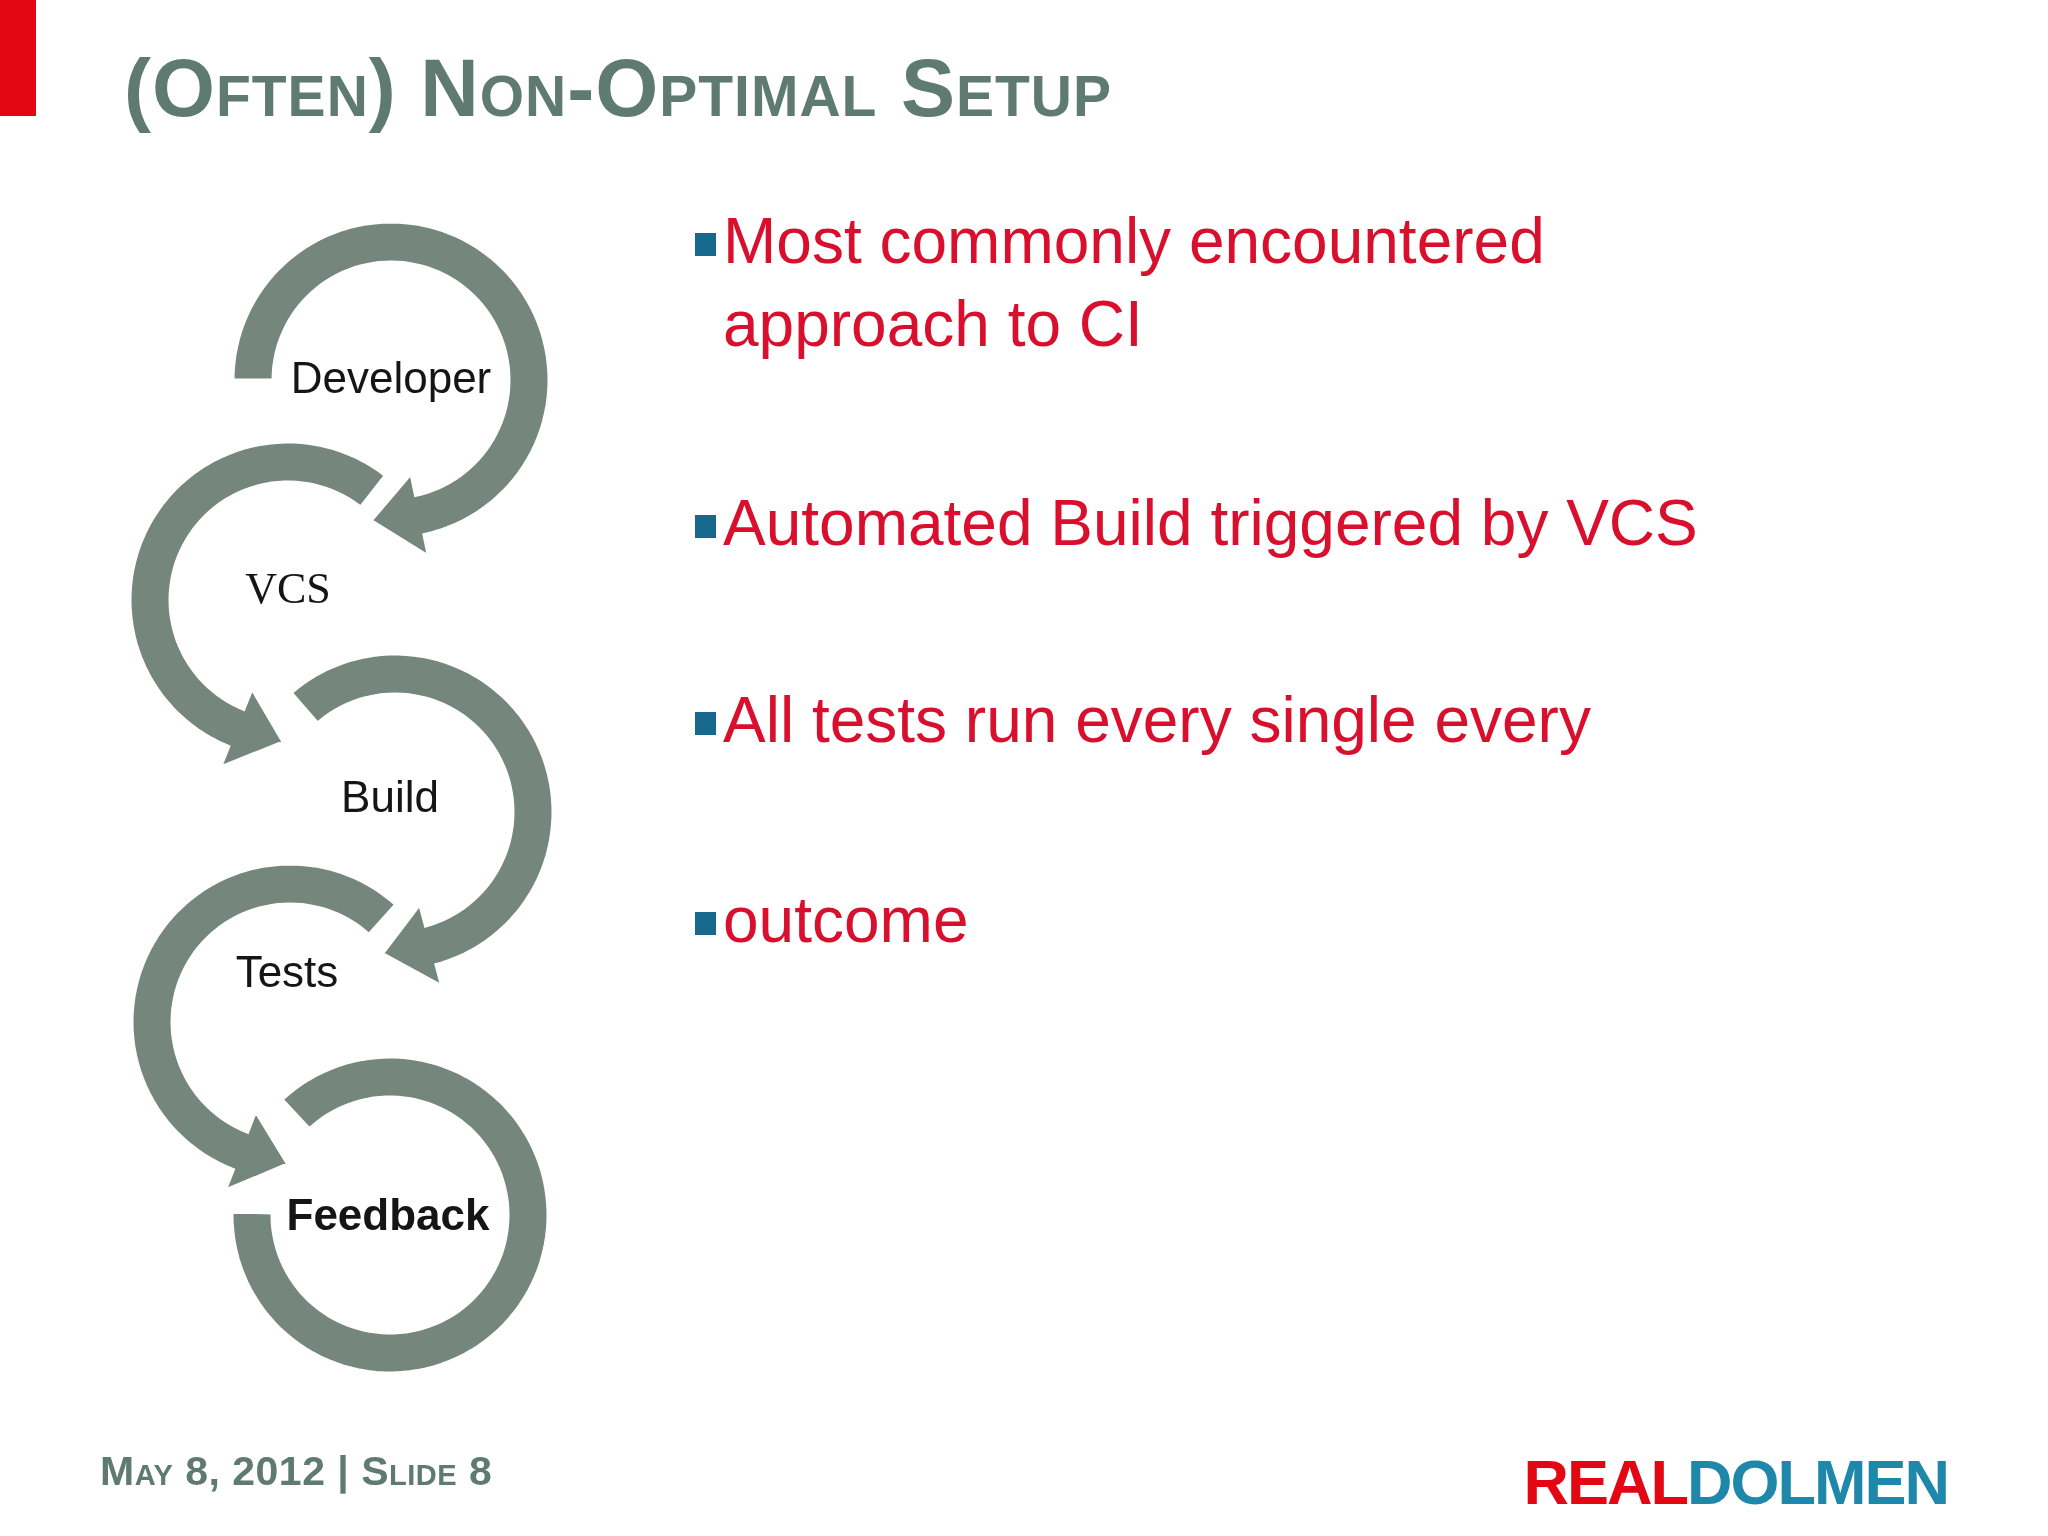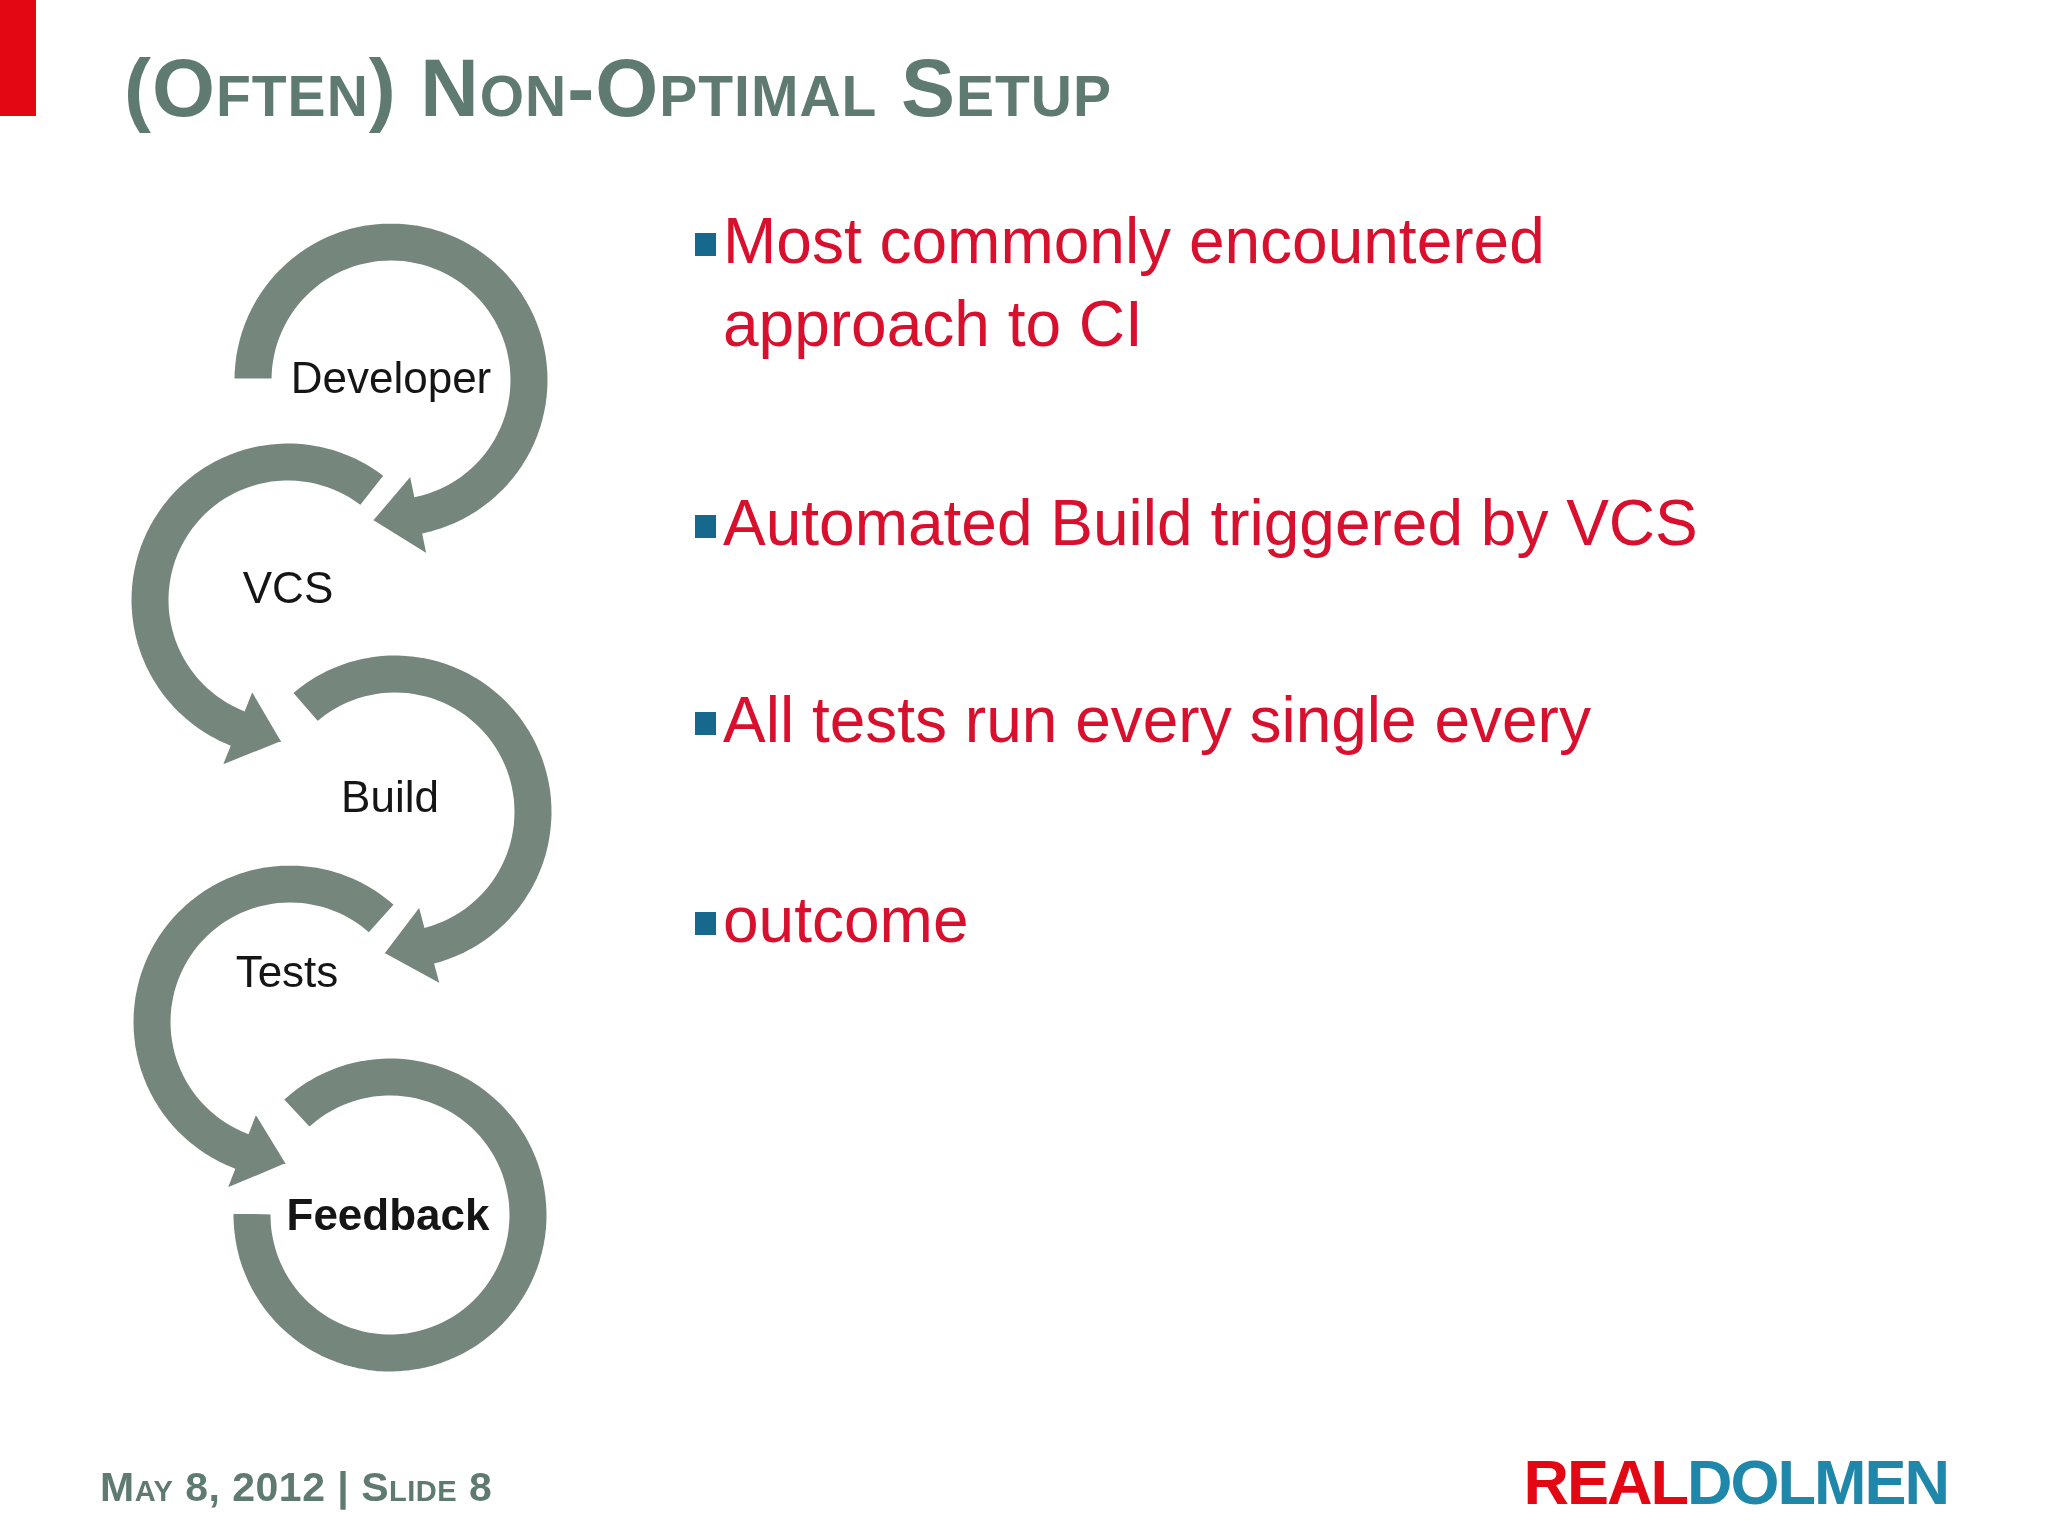--- a/index.html
+++ b/index.html
@@ -53,21 +53,20 @@
     color:var(--bullet-red);
     white-space:nowrap;
   }
   .slide-footer{
     position:absolute;left:100px;top:1451px;
     font-size:41px;font-weight:700;line-height:1;
     font-variant:small-caps;
     color:var(--title-green);
     letter-spacing:0.5px;
     white-space:nowrap;
-    margin-top:16px;
   }
   .logo{
     position:absolute;right:100px;top:1451px;
     font-size:63px;font-weight:700;line-height:1;
     letter-spacing:-2px;
     white-space:nowrap;
   }
   .logo .p1{color:var(--logo-red);}
   .logo .p2{color:var(--logo-blue);}
 </style>
@@ -80,21 +79,21 @@
 
 <svg id="diagram" viewBox="0 0 2048 1536" xmlns="http://www.w3.org/2000/svg">
     <path d="M233.0 380.0L233.2 371.7L233.9 363.5L234.9 355.3L236.5 347.1L238.4 339.1L240.7 331.2L243.5 323.4L246.7 315.7L250.2 308.3L254.2 301.0L258.5 293.9L263.2 287.1L268.2 280.6L273.6 274.3L279.3 268.3L285.3 262.6L291.6 257.2L298.1 252.2L304.9 247.5L312.0 243.2L319.3 239.2L326.7 235.7L334.4 232.5L342.2 229.7L350.1 227.4L358.1 225.5L366.3 223.9L374.5 222.9L382.7 222.2L391.0 222.0L399.3 222.2L407.5 222.9L415.7 223.9L423.9 225.5L431.9 227.4L439.8 229.7L447.6 232.5L455.3 235.7L462.7 239.2L470.0 243.2L477.1 247.5L483.9 252.2L490.4 257.2L496.7 262.6L502.7 268.3L508.4 274.3L513.8 280.6L518.8 287.1L523.5 293.9L527.8 301.0L531.8 308.3L535.3 315.7L538.5 323.4L541.3 331.2L543.6 339.1L545.5 347.1L547.1 355.3L548.1 363.5L548.8 371.7L549.0 380.0L548.8 388.3L548.1 396.5L547.1 404.7L545.5 412.9L543.6 420.9L541.3 428.8L538.5 436.6L535.3 444.3L531.8 451.7L527.8 459.0L523.5 466.1L518.8 472.9L513.8 479.4L508.4 485.7L502.7 491.7L496.7 497.4L490.4 502.8L483.9 507.8L477.1 512.5L470.0 516.8L462.7 520.8L455.3 524.3L447.6 527.5L439.8 530.3L431.9 532.6L423.9 534.5L428.4 556.1L371.2 520.6L411.0 473.9L415.5 495.4L421.5 494.0L427.5 492.2L433.3 490.2L439.0 487.8L444.6 485.1L450.0 482.2L455.3 479.0L460.4 475.5L465.3 471.7L470.0 467.7L474.4 463.4L478.7 459.0L482.7 454.3L486.5 449.4L490.0 444.3L493.2 439.0L496.1 433.6L498.8 428.0L501.2 422.3L503.2 416.5L505.0 410.5L506.4 404.5L507.5 398.5L508.4 392.3L508.8 386.2L509.0 380.0L508.8 373.8L508.4 367.7L507.5 361.5L506.4 355.5L505.0 349.5L503.2 343.5L501.2 337.7L498.8 332.0L496.1 326.4L493.2 321.0L490.0 315.7L486.5 310.6L482.7 305.7L478.7 301.0L474.4 296.6L470.0 292.3L465.3 288.3L460.4 284.5L455.3 281.0L450.0 277.8L444.6 274.9L439.0 272.2L433.3 269.8L427.5 267.8L421.5 266.0L415.5 264.6L409.5 263.5L403.3 262.6L397.2 262.2L391.0 262.0L384.8 262.2L378.7 262.6L372.5 263.5L366.5 264.6L360.5 266.0L354.5 267.8L348.7 269.8L343.0 272.2L337.4 274.9L332.0 277.8L326.7 281.0L321.6 284.5L316.7 288.3L312.0 292.3L307.6 296.6L303.3 301.0L299.3 305.7L295.5 310.6L292.0 315.7L288.8 321.0L285.9 326.4L283.2 332.0L280.8 337.7L278.8 343.5L277.0 349.5L275.6 355.5L274.5 361.5L273.6 367.7L273.2 373.8L273.0 380.0Z" fill="#75867c" stroke="#ffffff" stroke-width="3"></path>
     <path d="M385.3 475.5L378.6 470.6L371.7 466.0L364.6 461.8L357.3 458.0L349.7 454.6L342.0 451.5L334.2 448.9L326.2 446.7L318.1 444.9L310.0 443.5L301.8 442.6L293.5 442.1L285.2 442.0L277.0 442.4L268.7 443.2L260.6 444.4L252.5 446.0L244.4 448.1L236.6 450.6L228.8 453.5L221.2 456.8L213.8 460.5L206.6 464.6L199.6 469.0L192.9 473.8L186.4 479.0L180.2 484.4L174.3 490.2L168.8 496.3L163.5 502.7L158.6 509.4L154.0 516.3L149.8 523.4L146.0 530.7L142.6 538.3L139.5 546.0L136.9 553.8L134.7 561.8L132.9 569.9L131.5 578.0L130.6 586.2L130.1 594.5L130.0 602.8L130.4 611.0L131.2 619.3L132.4 627.4L134.0 635.5L136.1 643.6L138.6 651.4L141.5 659.2L144.8 666.8L148.5 674.2L152.6 681.4L157.0 688.4L161.8 695.1L167.0 701.6L172.4 707.8L178.2 713.7L184.3 719.2L190.7 724.5L197.4 729.4L204.3 734.0L211.4 738.2L218.7 742.0L226.3 745.4L228.8 746.5L220.6 766.9L283.0 741.9L252.0 689.0L243.8 709.4L238.1 706.9L232.6 704.2L227.2 701.1L222.0 697.8L217.0 694.2L212.2 690.4L207.5 686.3L203.1 682.0L198.9 677.4L195.0 672.6L191.3 667.7L187.9 662.5L184.8 657.2L181.9 651.7L179.4 646.1L177.1 640.4L175.2 634.5L173.5 628.5L172.2 622.5L171.1 616.4L170.4 610.3L170.1 604.1L170.0 597.9L170.3 591.8L170.9 585.6L171.8 579.5L173.0 573.5L174.6 567.5L176.4 561.6L178.6 555.8L181.1 550.1L183.8 544.6L186.9 539.2L190.2 534.0L193.8 529.0L197.6 524.2L201.7 519.5L206.0 515.1L210.6 510.9L215.4 507.0L220.3 503.3L225.5 499.9L230.8 496.8L236.3 493.9L241.9 491.4L247.6 489.1L253.5 487.2L259.5 485.5L265.5 484.2L271.6 483.1L277.7 482.4L283.9 482.1L290.1 482.0L296.2 482.3L302.4 482.9L308.5 483.8L314.5 485.0L320.5 486.6L326.4 488.4L332.2 490.6L337.9 493.1L343.4 495.8L348.8 498.9L354.0 502.2L359.0 505.8L360.6 507.0Z" fill="#75867c" stroke="#ffffff" stroke-width="3"></path>
     <path d="M291.3 692.8L297.7 687.5L304.4 682.6L311.3 678.0L318.4 673.8L325.7 670.0L333.3 666.6L341.0 663.5L348.8 660.9L356.8 658.7L364.9 656.9L373.0 655.5L381.2 654.6L389.5 654.1L397.8 654.0L406.0 654.4L414.3 655.2L422.4 656.4L430.5 658.0L438.6 660.1L446.4 662.6L454.2 665.5L461.8 668.8L469.2 672.5L476.4 676.6L483.4 681.0L490.1 685.8L496.6 691.0L502.8 696.4L508.7 702.2L514.2 708.3L519.5 714.7L524.4 721.4L529.0 728.3L533.2 735.4L537.0 742.7L540.4 750.3L543.5 758.0L546.1 765.8L548.3 773.8L550.1 781.9L551.5 790.0L552.4 798.2L552.9 806.5L553.0 814.8L552.6 823.0L551.8 831.3L550.6 839.4L549.0 847.5L546.9 855.6L544.4 863.4L541.5 871.2L538.2 878.8L534.5 886.2L530.4 893.4L526.0 900.4L521.2 907.1L516.0 913.6L510.6 919.8L504.8 925.7L498.7 931.2L492.3 936.5L485.6 941.4L478.7 946.0L471.6 950.2L464.3 954.0L456.7 957.4L449.0 960.5L441.2 963.1L435.9 964.6L441.6 985.9L382.6 953.5L419.8 904.7L425.5 926.0L431.5 924.2L437.3 922.2L443.0 919.8L448.6 917.1L454.0 914.2L459.3 911.0L464.4 907.5L469.3 903.7L474.0 899.7L478.4 895.4L482.7 891.0L486.7 886.3L490.5 881.4L494.0 876.3L497.2 871.0L500.1 865.6L502.8 860.0L505.2 854.3L507.2 848.5L509.0 842.5L510.4 836.5L511.5 830.5L512.4 824.3L512.8 818.2L513.0 812.0L512.8 805.8L512.4 799.7L511.5 793.5L510.4 787.5L509.0 781.5L507.2 775.5L505.2 769.7L502.8 764.0L500.1 758.4L497.2 753.0L494.0 747.7L490.5 742.6L486.7 737.7L482.7 733.0L478.4 728.6L474.0 724.3L469.3 720.3L464.4 716.5L459.3 713.0L454.0 709.8L448.6 706.9L443.0 704.2L437.3 701.8L431.5 699.8L425.5 698.0L419.5 696.6L413.5 695.5L407.3 694.6L401.2 694.2L395.0 694.0L388.8 694.2L382.7 694.6L376.5 695.5L370.5 696.6L364.5 698.0L358.5 699.8L352.7 701.8L347.0 704.2L341.4 706.9L336.0 709.8L330.7 713.0L325.6 716.5L320.7 720.3L317.6 722.9Z" fill="#75867c" stroke="#ffffff" stroke-width="3"></path>
     <path d="M395.7 904.6L389.4 899.2L382.9 894.2L376.1 889.5L369.0 885.2L361.7 881.2L354.3 877.7L346.6 874.5L338.8 871.7L330.9 869.4L322.9 867.5L314.7 865.9L306.5 864.9L298.3 864.2L290.0 864.0L281.7 864.2L273.5 864.9L265.3 865.9L257.1 867.5L249.1 869.4L241.2 871.7L233.4 874.5L225.7 877.7L218.3 881.2L211.0 885.2L203.9 889.5L197.1 894.2L190.6 899.2L184.3 904.6L178.3 910.3L172.6 916.3L167.2 922.6L162.2 929.1L157.5 935.9L153.2 943.0L149.2 950.3L145.7 957.7L142.5 965.4L139.7 973.2L137.4 981.1L135.5 989.1L133.9 997.3L132.9 1005.5L132.2 1013.7L132.0 1022.0L132.2 1030.3L132.9 1038.5L133.9 1046.7L135.5 1054.9L137.4 1062.9L139.7 1070.8L142.5 1078.6L145.7 1086.3L149.2 1093.7L153.2 1101.0L157.5 1108.1L162.2 1114.9L167.2 1121.4L172.6 1127.7L178.3 1133.7L184.3 1139.4L190.6 1144.8L197.1 1149.8L203.9 1154.5L211.0 1158.8L218.3 1162.8L225.7 1166.3L233.4 1169.5L225.5 1190.0L287.5 1164.0L255.6 1111.6L247.7 1132.2L242.0 1129.8L236.4 1127.1L231.0 1124.2L225.7 1121.0L220.6 1117.5L215.7 1113.7L211.0 1109.7L206.6 1105.4L202.3 1101.0L198.3 1096.3L194.5 1091.4L191.0 1086.3L187.8 1081.0L184.9 1075.6L182.2 1070.0L179.8 1064.3L177.8 1058.5L176.0 1052.5L174.6 1046.5L173.5 1040.5L172.6 1034.3L172.2 1028.2L172.0 1022.0L172.2 1015.8L172.6 1009.7L173.5 1003.5L174.6 997.5L176.0 991.5L177.8 985.5L179.8 979.7L182.2 974.0L184.9 968.4L187.8 963.0L191.0 957.7L194.5 952.6L198.3 947.7L202.3 943.0L206.6 938.6L211.0 934.3L215.7 930.3L220.6 926.5L225.7 923.0L231.0 919.8L236.4 916.9L242.0 914.2L247.7 911.8L253.5 909.8L259.5 908.0L265.5 906.6L271.5 905.5L277.7 904.6L283.8 904.2L290.0 904.0L296.2 904.2L302.3 904.6L308.5 905.5L314.5 906.6L320.5 908.0L326.5 909.8L332.3 911.8L338.0 914.2L343.6 916.9L349.0 919.8L354.3 923.0L359.4 926.5L364.3 930.3L369.0 934.3Z" fill="#75867c" stroke="#ffffff" stroke-width="3"></path>
     <path d="M282.2 1099.4L288.4 1094.0L294.9 1088.8L301.6 1084.0L308.6 1079.6L315.8 1075.5L323.2 1071.8L330.8 1068.5L338.6 1065.6L346.4 1063.1L354.5 1061.0L362.6 1059.4L370.7 1058.2L379.0 1057.4L387.2 1057.0L395.5 1057.1L403.8 1057.6L412.0 1058.5L420.1 1059.9L428.2 1061.7L436.2 1063.9L444.0 1066.5L451.7 1069.6L459.3 1073.0L466.6 1076.8L473.7 1081.0L480.6 1085.6L487.3 1090.5L493.7 1095.8L499.8 1101.3L505.6 1107.2L511.0 1113.4L516.2 1119.9L521.0 1126.6L525.4 1133.6L529.5 1140.8L533.2 1148.2L536.5 1155.8L539.4 1163.6L541.9 1171.4L544.0 1179.5L545.6 1187.6L546.8 1195.7L547.6 1204.0L548.0 1212.2L547.9 1220.5L547.4 1228.8L546.5 1237.0L545.1 1245.1L543.3 1253.2L541.1 1261.2L538.5 1269.0L535.4 1276.7L532.0 1284.3L528.2 1291.6L524.0 1298.7L519.4 1305.6L514.5 1312.3L509.2 1318.7L503.7 1324.8L497.8 1330.6L491.6 1336.0L485.1 1341.2L478.4 1346.0L471.4 1350.4L464.2 1354.5L456.8 1358.2L449.2 1361.5L441.4 1364.4L433.6 1366.9L425.5 1369.0L417.4 1370.6L409.3 1371.8L401.0 1372.6L392.8 1373.0L384.5 1372.9L376.2 1372.4L368.0 1371.5L359.9 1370.1L351.8 1368.3L343.8 1366.1L336.0 1363.5L328.3 1360.4L320.7 1357.0L313.4 1353.2L306.3 1349.0L299.4 1344.4L292.7 1339.5L286.3 1334.2L280.2 1328.7L274.4 1322.8L269.0 1316.6L263.8 1310.1L259.0 1303.4L254.6 1296.4L250.5 1289.2L246.8 1281.8L243.5 1274.2L240.6 1266.4L238.1 1258.6L236.0 1250.5L234.4 1242.4L233.2 1234.3L232.4 1226.0L232.0 1217.8L232.0 1212.2L272.0 1212.9L272.1 1219.1L272.4 1225.3L273.1 1231.4L274.2 1237.5L275.5 1243.5L277.2 1249.5L279.1 1255.4L281.4 1261.1L283.9 1266.7L286.8 1272.2L289.9 1277.5L293.3 1282.7L297.0 1287.6L300.9 1292.4L305.1 1297.0L309.5 1301.3L314.2 1305.4L319.0 1309.2L324.0 1312.8L329.2 1316.1L334.6 1319.2L340.1 1321.9L345.8 1324.4L351.6 1326.6L357.5 1328.4L363.5 1330.0L369.5 1331.2L375.6 1332.1L381.8 1332.7L387.9 1333.0L394.1 1332.9L400.3 1332.6L406.4 1331.9L412.5 1330.8L418.5 1329.5L424.5 1327.8L430.4 1325.9L436.1 1323.6L441.7 1321.1L447.2 1318.2L452.5 1315.1L457.7 1311.7L462.6 1308.0L467.4 1304.1L472.0 1299.9L476.3 1295.5L480.4 1290.8L484.2 1286.0L487.8 1281.0L491.1 1275.8L494.2 1270.4L496.9 1264.9L499.4 1259.2L501.6 1253.4L503.4 1247.5L505.0 1241.5L506.2 1235.5L507.1 1229.4L507.7 1223.2L508.0 1217.1L507.9 1210.9L507.6 1204.7L506.9 1198.6L505.8 1192.5L504.5 1186.5L502.8 1180.5L500.9 1174.6L498.6 1168.9L496.1 1163.3L493.2 1157.8L490.1 1152.5L486.7 1147.3L483.0 1142.4L479.1 1137.6L474.9 1133.0L470.5 1128.7L465.8 1124.6L461.0 1120.8L456.0 1117.2L450.8 1113.9L445.4 1110.8L439.9 1108.1L434.2 1105.6L428.4 1103.4L422.5 1101.6L416.5 1100.0L410.5 1098.8L404.4 1097.9L398.2 1097.3L392.1 1097.0L385.9 1097.1L379.7 1097.4L373.6 1098.1L367.5 1099.2L361.5 1100.5L355.5 1102.2L349.6 1104.1L343.9 1106.4L338.3 1108.9L332.8 1111.8L327.5 1114.9L322.3 1118.3L317.4 1122.0L312.6 1125.9L309.5 1128.7Z" fill="#75867c" stroke="#ffffff" stroke-width="3"></path>
   </svg>
 
 <div class="stage-label" style="left:391px;top:378px;">Developer</div>
-<div class="stage-label" style="left:288px;top:588px;">VCS</div>
+<div class="stage-label" style="left:288px;top:588px;font-family:Liberation Serif, serif;">VCS</div>
 <div class="stage-label" style="left:390px;top:797px;">Build</div>
 <div class="stage-label" style="left:287px;top:972px;">Tests</div>
 <div class="stage-label" style="left:388px;top:1215px;font-weight:bold;">Feedback</div>
 
 <div class="bullets">
     <div class="bullet-item" style="top: 200px;">
       <span class="bullet-marker" style="top: 33px;"></span>
       <div class="bullet-text">
         <div>Most commonly encountered</div>
         <div>approach to CI</div>

